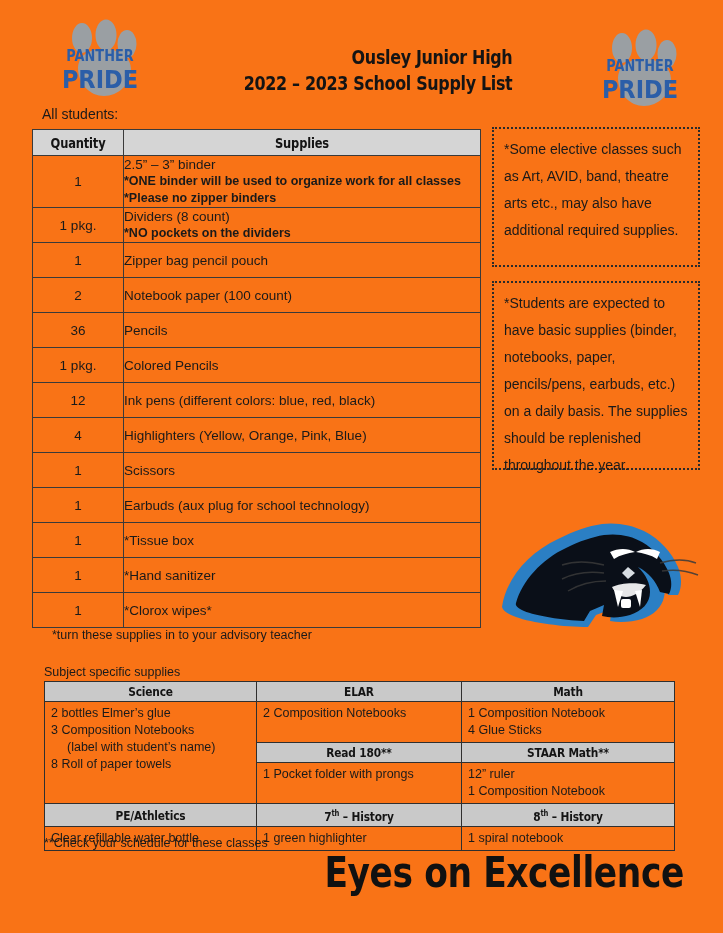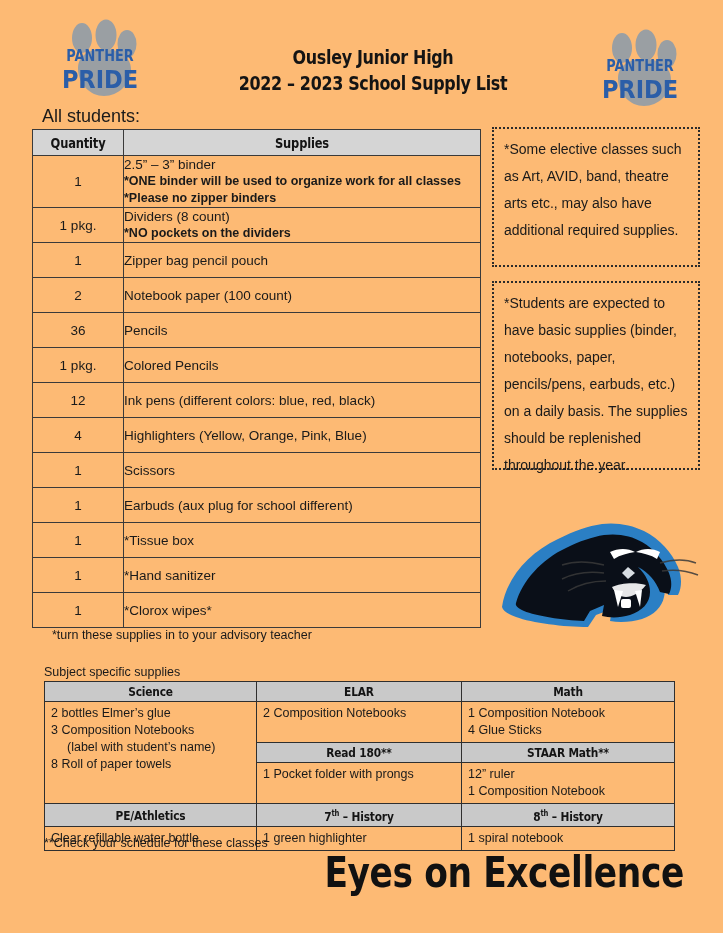--- a/index.html
+++ b/index.html
@@ -11,21 +11,21 @@
     width: 723px;
     height: 933px;
     position: relative;
     font-family: "Liberation Sans", sans-serif;
     color: #1a1a1a;
     overflow: hidden;
   }
   .page {
     position: absolute;
     inset: 0;
-    background: #fdba74;
+    background: #f97316;
   }
 
   
   .header {
     position: absolute;
     top: 8px;
     left: 0;
     width: 723px;
     height: 100px;
   }
@@ -33,42 +33,42 @@
     position: absolute;
     width: 104px;
     height: 90px;
   }
   .logo.left  { left: 48px;  top: 8px; }
   .logo.right { left: 588px; top: 18px; }
   .logo svg { display: block; width: 100%; height: 100%; }
 
   .title-block {
     position: absolute;
-    left: 188px;
+    left: 172px;
     top: 36px;
     width: 370px;
-    text-align: center;
+    text-align: right;
   }
   .title-line {
     font-family: "DejaVu Sans", sans-serif;
     font-weight: bold;
     font-size: 19px;
     letter-spacing: -0.4px;
     color: #141414;
     line-height: 26px;
     transform: scaleX(0.84);
     transform-origin: center;
     white-space: nowrap;
   }
 
   .all-students {
     position: absolute;
     left: 42px;
     top: 106px;
-    font-size: 18px;
+    font-size: 14px;
     color: #1a1a1a;
   }
 
   
   .supply-table {
     position: absolute;
     left: 32px;
     top: 129px;
     width: 449px;
     border-collapse: collapse;
@@ -301,21 +301,21 @@
       <tr class="row-std">
         <td class="cell-qty">4</td>
         <td class="cell-sup">Highlighters (Yellow, Orange, Pink, Blue)</td>
       </tr>
       <tr class="row-std">
         <td class="cell-qty">1</td>
         <td class="cell-sup">Scissors</td>
       </tr>
       <tr class="row-std">
         <td class="cell-qty">1</td>
-        <td class="cell-sup">Earbuds (aux plug for school different)</td>
+        <td class="cell-sup">Earbuds (aux plug for school technology)</td>
       </tr>
       <tr class="row-std">
         <td class="cell-qty">1</td>
         <td class="cell-sup">*Tissue box</td>
       </tr>
       <tr class="row-std">
         <td class="cell-qty">1</td>
         <td class="cell-sup">*Hand sanitizer</td>
       </tr>
       <tr class="row-std">

